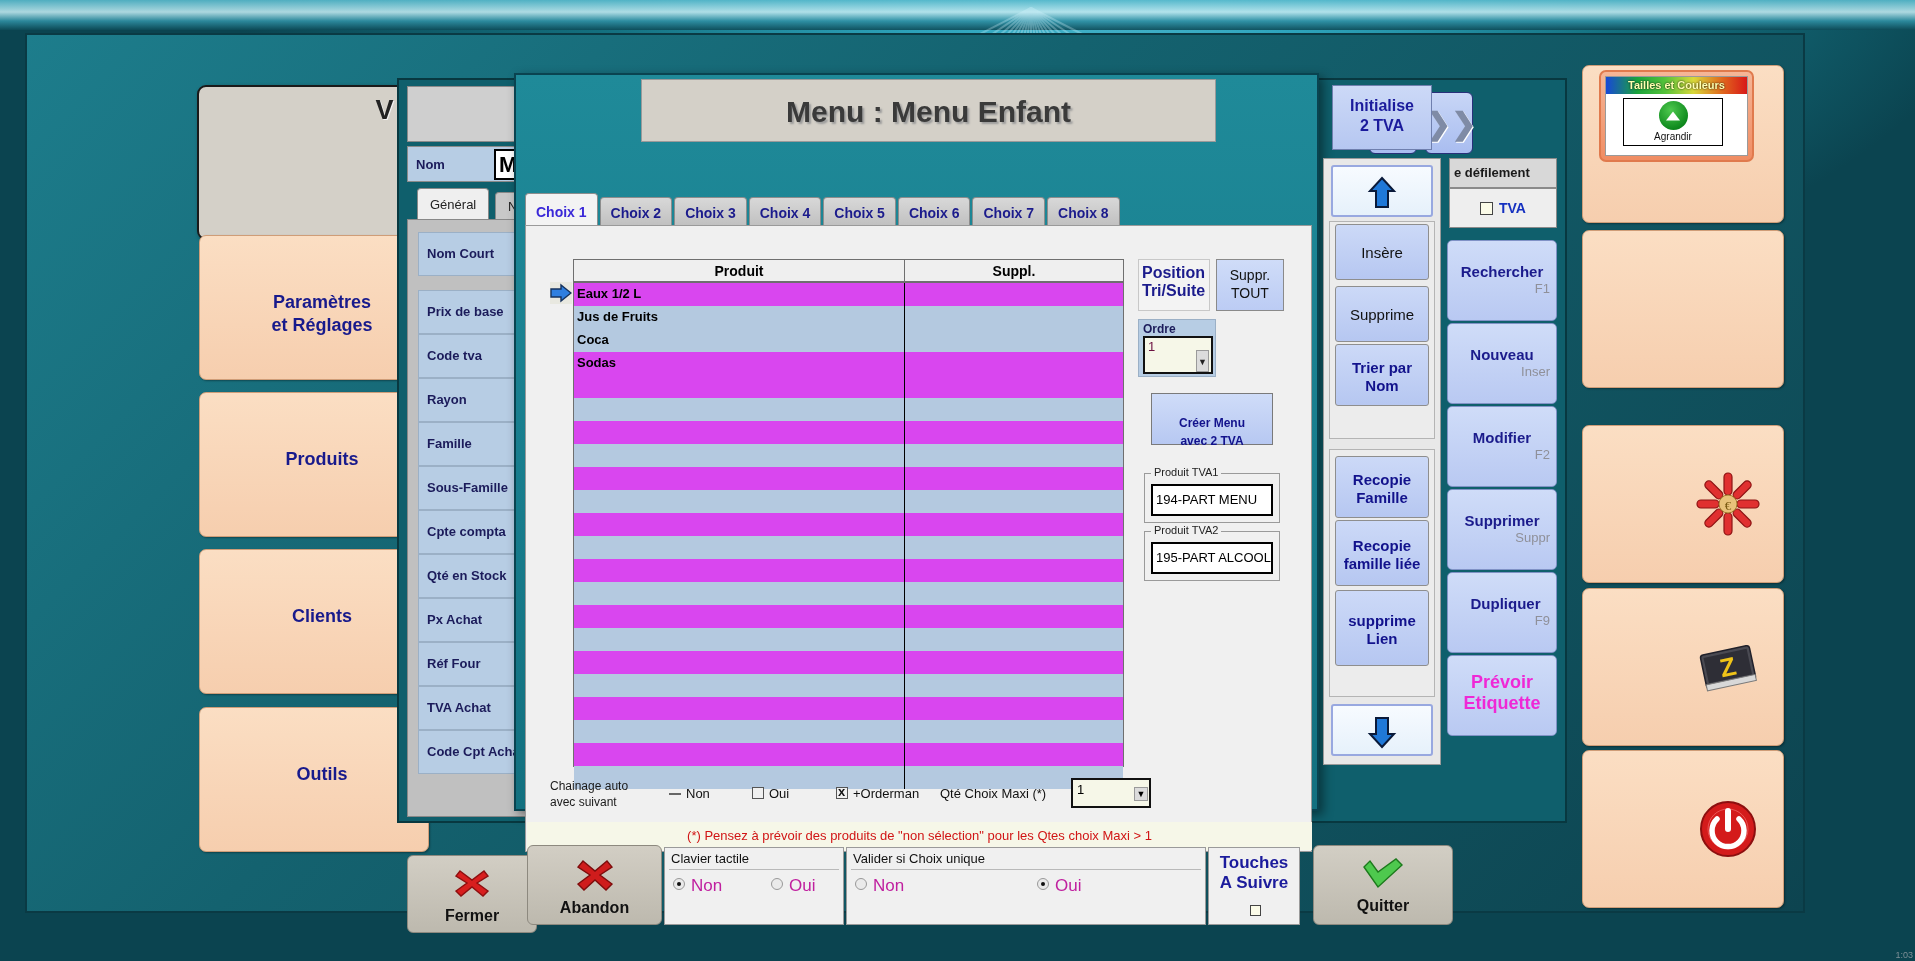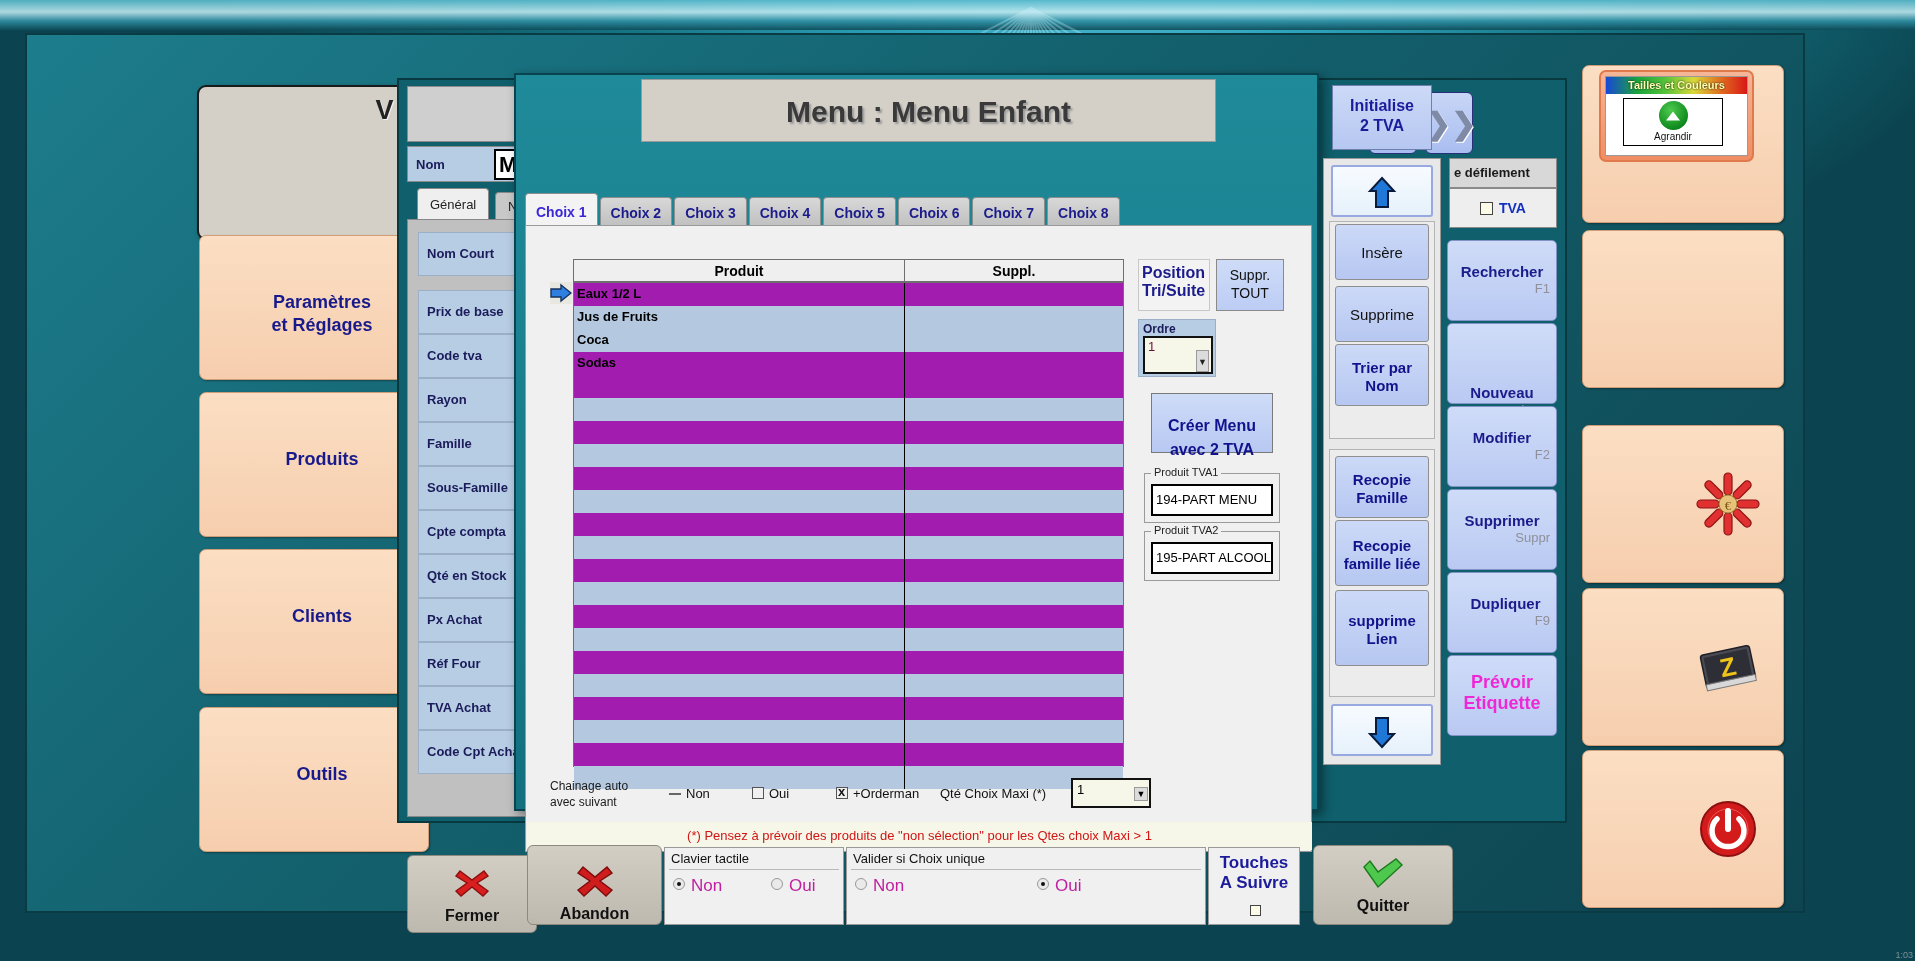--- a/index.html
+++ b/index.html
@@ -153,33 +153,33 @@
 
   
   #grid{position:absolute; left:47px; top:33px; width:551px; height:508px; border:1px solid #6f6f6f; background:#f6f7e8;}
   #grid-head{display:flex; height:23px; background:#efefef; border-bottom:2px solid #6f6f6f;}
   #grid-head div{font-size:14px; font-weight:bold; color:#000; text-align:center; line-height:22px;}
   .gh-produit{width:331px; border-right:1px solid #6f6f6f;}
   .gh-suppl{flex:1;}
   .grow{display:flex; height:23px;}
   .grow .c1{width:331px; border-right:1px solid #000; font-size:13px; font-weight:bold; color:#000; padding:3px 0 0 3px; overflow:hidden; white-space:nowrap;}
   .grow .c2{flex:1;}
-  .grow.even{background:#a21caf;} .grow.odd{background:#b4c9e0;}
+  .grow.even{background:#d946ef;} .grow.odd{background:#b4c9e0;}
   #rowmark{position:absolute; left:24px; top:56px; width:22px; height:22px; background:#e8e8e0;}
   #rowmark svg{display:block;}
 
   
   .pos-label{position:absolute; left:612px; top:33px; width:72px; height:52px; background:#f3f3f3; border:1px solid #c8c8c8; color:#1b1b8c; font-size:16px; font-weight:bold; line-height:1.15; padding:4px 0 0 3px;}
   .suppr-tout{position:absolute; left:690px; top:33px; width:68px; height:52px; background:linear-gradient(to bottom,#cfdcf8,#bcccf4); border:1px solid #8a8a8a; color:#111; font-size:14px; text-align:center; line-height:1.25; padding-top:7px;}
   .ordre-grp{position:absolute; left:612px; top:93px; width:78px; height:58px; background:#b7cde4; border:1px solid #9bb0c6;}
   .ordre-grp .gl{font-size:12px; font-weight:bold; color:#1b1b5a; padding:2px 0 0 4px;}
   .ordre-grp .sel{position:absolute; left:4px; top:16px; width:70px; height:38px; background:#f6f7e8; border:2px solid #111; font-size:13px; color:#6b1040; padding:1px 3px;}
   .ordre-grp .arrow{position:absolute; right:2px; top:12px; width:13px; height:22px; background:#dcdcdc; border:1px solid #9a9a9a; text-align:center; font-size:9px; line-height:22px; color:#222;}
 
-  .creer-btn{position:absolute; left:625px; top:167px; width:122px; height:60px; background:linear-gradient(to bottom,#cfdcf8,#b7c8f2); border:1px solid #7a7a7a; color:#12128c; font-size:16px; font-weight:bold; text-align:center; padding-top:20px; line-height:1.5;}
+  .creer-btn{position:absolute; left:625px; top:167px; width:122px; height:52px; background:linear-gradient(to bottom,#cfdcf8,#b7c8f2); border:1px solid #7a7a7a; color:#12128c; font-size:12px; font-weight:bold; text-align:center; padding-top:20px; line-height:1.5;}
   .tva-grp{position:absolute; left:618px; width:136px; height:50px; border:1px solid #9a9a9a;}
   .tva-grp.g1{top:247px;} .tva-grp.g2{top:305px;}
   .tva-grp .lg{position:absolute; left:6px; top:-8px; background:#f0f0f0; font-size:11px; color:#222; padding:0 3px;}
   .tva-grp .fv{position:absolute; left:6px; top:10px; width:122px; height:32px; background:#fff; border:2px solid #000; font-size:13px; padding:6px 3px; overflow:hidden; white-space:nowrap;}
 
   
   #opts{position:absolute; left:24px; top:548px; width:600px; height:46px;}
   #opts .ch-lbl{position:absolute; left:0; top:4px; font-size:12px; color:#1a1a1a; line-height:1.35;}
   #opts .opt{position:absolute; top:12px; font-size:13px; color:#111;}
   #opts .bx{display:inline-block; width:12px; height:12px; border:1px solid #555; background:#f0f0f0; vertical-align:-1px; margin-right:5px; position:relative;}
@@ -193,21 +193,21 @@
   #init-tva{position:absolute; left:1305px; top:50px; width:100px; height:65px; background:linear-gradient(to bottom,#ccd9f7,#b6c7f1); border:1px solid #6f7fae; color:#1b1b9c; font-weight:bold; font-size:16px; text-align:center; line-height:1.25; padding-top:10px;}
   #btncol{position:absolute; left:1296px; top:123px; width:118px; height:607px; background:#e8e8e8; border:1px solid #9a9a9a;}
   .arrbtn{position:absolute; left:7px; width:102px; height:52px; background:linear-gradient(to bottom,#f7fbff,#e6f1fb); border:2px solid #98a8e0; border-radius:3px;}
   .arrbtn.up{top:6px;} .arrbtn.dn{top:545px;}
   .grpbox{position:absolute; left:5px; width:106px; border:1px solid #b4b4b4; background:#ececec;}
   .grpbox.g1{top:62px; height:218px;} .grpbox.g2{top:290px; height:248px;}
   .cbtn{position:absolute; left:5px; width:94px; background:linear-gradient(to bottom,#ccd9f7,#b6c7f1); border:1px solid #8e8e8e; border-radius:3px; text-align:center; color:#12128c; font-weight:bold; line-height:1.2;}
   .cbtn.plain{color:#111; font-weight:normal; font-size:15px;}
 
   
-  #abandon{position:absolute; left:500px; top:810px; width:135px; height:80px; background:linear-gradient(to bottom,#d2cec4,#bdb9ae); border:1px solid #8d897f; border-radius:6px; text-align:center; padding-top:16px;}
+  #abandon{position:absolute; left:500px; top:810px; width:135px; height:80px; background:linear-gradient(to bottom,#d2cec4,#bdb9ae); border:1px solid #8d897f; border-radius:6px; text-align:center; padding-top:10px;}
   #abandon .cap{font-size:16px; font-weight:bold; color:#111; margin-top:3px;}
   .fs{position:absolute; top:812px; background:#f0f0f0; border:1px solid #9a9a9a;}
   .fs .ttl{position:absolute; left:6px; top:3px; font-size:13px; color:#111;}
   .fs .hr{position:absolute; left:4px; top:21px; right:4px; height:1px; background:#b9b9b9;}
   .radio{position:absolute; top:28px; font-size:17px; color:#c0209f;}
   .rb{display:inline-block; width:12px; height:12px; border-radius:50%; background:#eaeaea; border:1px solid #999; vertical-align:1px; margin-right:6px; position:relative;}
   .rb.on:after{content:""; position:absolute; left:3px; top:3px; width:4px; height:4px; border-radius:50%; background:#111;}
   #touches{position:absolute; left:1181px; top:812px; width:92px; height:78px; background:#f0f0f0; border:1px solid #9a9a9a; text-align:center;}
   #touches .t1{font-size:17px; font-weight:bold; color:#1b1b9c; line-height:1.15; padding-top:5px;}
   #quitter{position:absolute; left:1286px; top:810px; width:140px; height:80px; background:linear-gradient(to bottom,#d2cec4,#bdb9ae); border:1px solid #8d897f; border-radius:6px; text-align:center; padding-top:11px;}
@@ -381,21 +381,21 @@
       <span class="cb"></span>
       <span>TVA</span>
     </div>
 
     <div id="pf-actions">
         <div class="actbtn" style="top: 160px;">
           <div style="white-space: pre-line;">Rechercher</div>
           <span class="sub">F1</span>
         </div>
         <div class="actbtn" style="top: 243px;">
-          <div style="white-space: pre-line; margin-top: 38px;">Nouveau</div>
+          <div style="white-space: pre-line;">Nouveau</div>
           <span class="sub">Inser</span>
         </div>
         <div class="actbtn" style="top: 326px;">
           <div style="white-space: pre-line;">Modifier</div>
           <span class="sub">F2</span>
         </div>
         <div class="actbtn" style="top: 409px;">
           <div style="white-space: pre-line;">Supprimer</div>
           <span class="sub">Suppr</span>
         </div>

